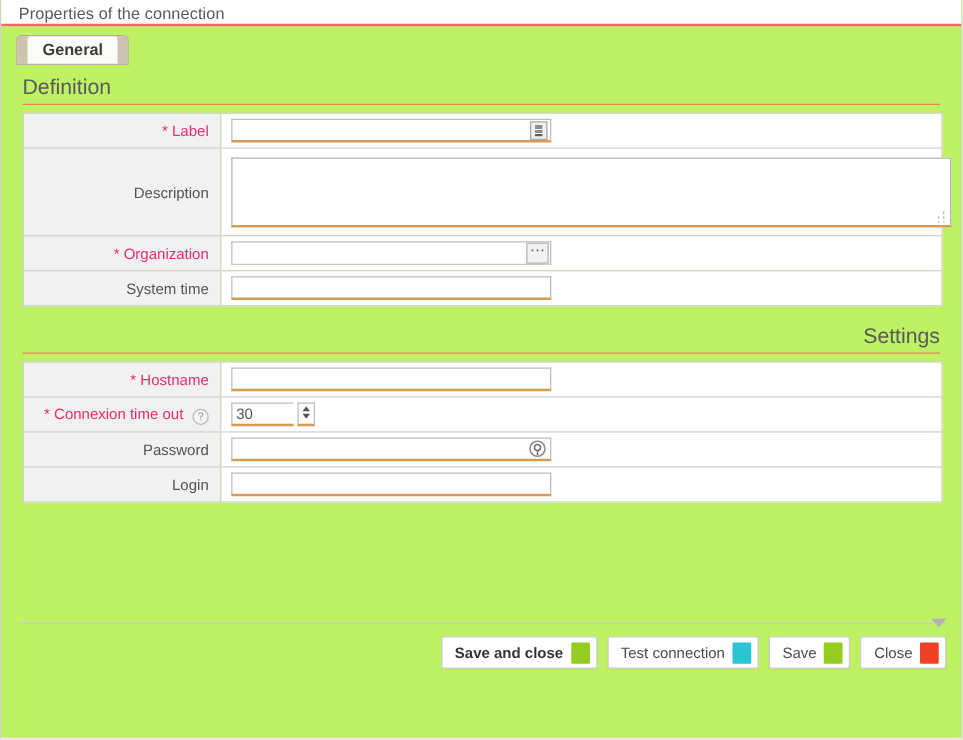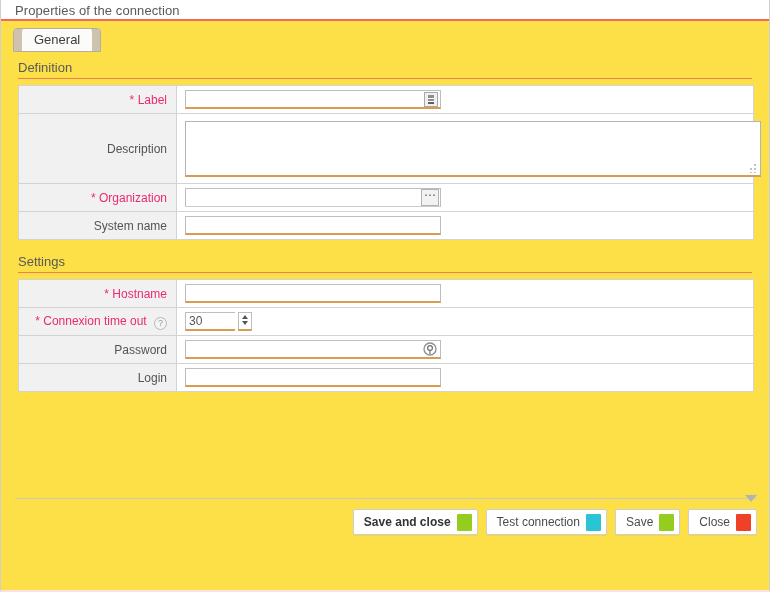--- a/index.html
+++ b/index.html
@@ -14,21 +14,21 @@
     font-size: 12px;
     color: #444444;
     overflow: hidden;
   }
 
   #app-window {
     position: relative;
     width: 770px;
     height: 592px;
     box-sizing: border-box;
-    background: #fde047;
+    background: #bef264;
     border-left: 1px solid #cfcfcf;
     border-right: 1px solid #cfcfcf;
     border-bottom: 2px solid #fbe2e2;
   }
 
   
   #title-bar {
     height: 21px;
     box-sizing: border-box;
     padding: 3px 0 0 14px;
@@ -52,34 +52,34 @@
     position: relative;
     height: 22px;
     line-height: 22px;
     padding: 0 20px;
     background: #fbfbfa;
     border: 1px solid #b8ad9a;
     border-bottom: 1px solid #b8ad9a;
     border-radius: 4px 4px 0 0;
     box-shadow: inset 9px 0 0 -1px #cdc3b0, inset -9px 0 0 -1px #cdc3b0;
     font-size: 13px;
-    font-weight: normal;
+    font-weight: bold;
     color: #3d3d3d;
     cursor: pointer;
   }
 
   
   .section-heading {
     margin: 9px 17px 0 17px;
     padding-bottom: 3px;
-    font-size: 13px;
+    font-size: 17px;
     color: #58595b;
     border-bottom: 1px solid #e8825a;
   }
-  #settings-heading { margin-top: 14px; }
+  #settings-heading { margin-top: 14px; text-align: right; }
 
   
   .form-table {
     margin: 6px 17px 0 17px;
     width: 736px;
     border-collapse: collapse;
     table-layout: fixed;
   }
   .form-table tr { height: 28px; }
   .form-table td {
@@ -370,21 +370,21 @@
         <td class="field-cell">
           <span class="field-wrap">
             <input class="txt no-underline" type="text" value="" style="">
             <span class="dots-btn">⋯</span>
           </span>
         </td>
       </tr>
 
       <tr>
         <td class="label-cell">
-          <span>System name</span>
+          <span>System time</span>
         </td>
         <td class="field-cell">
           <input class="txt" type="text" value="" style="">
         </td>
       </tr>
     </tbody>
   </table>
 
   <div class="section-heading" id="settings-heading">Settings</div>
 

